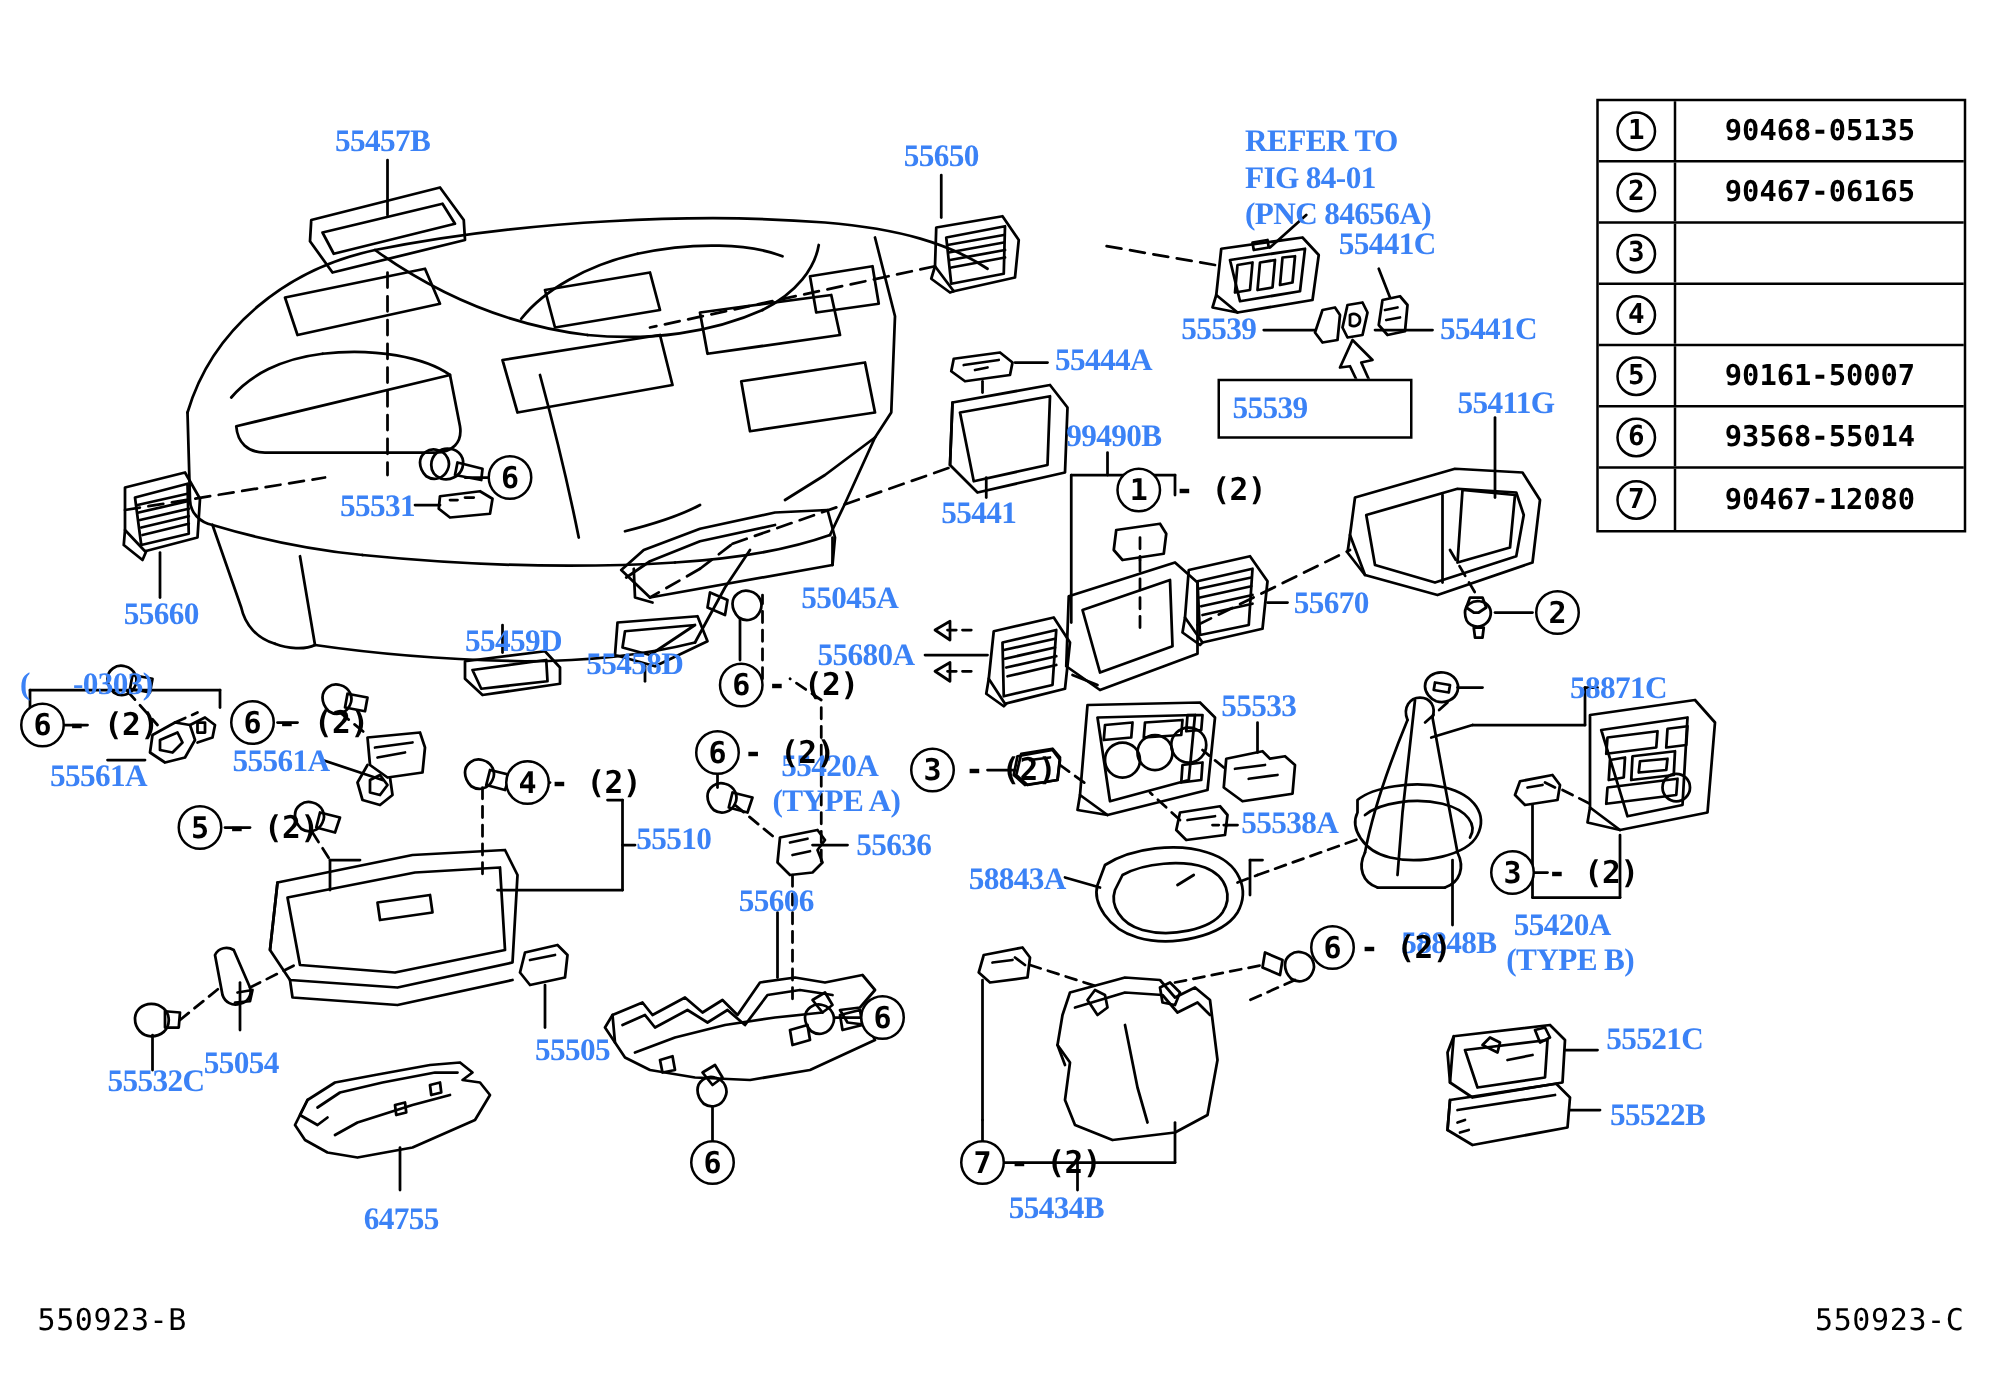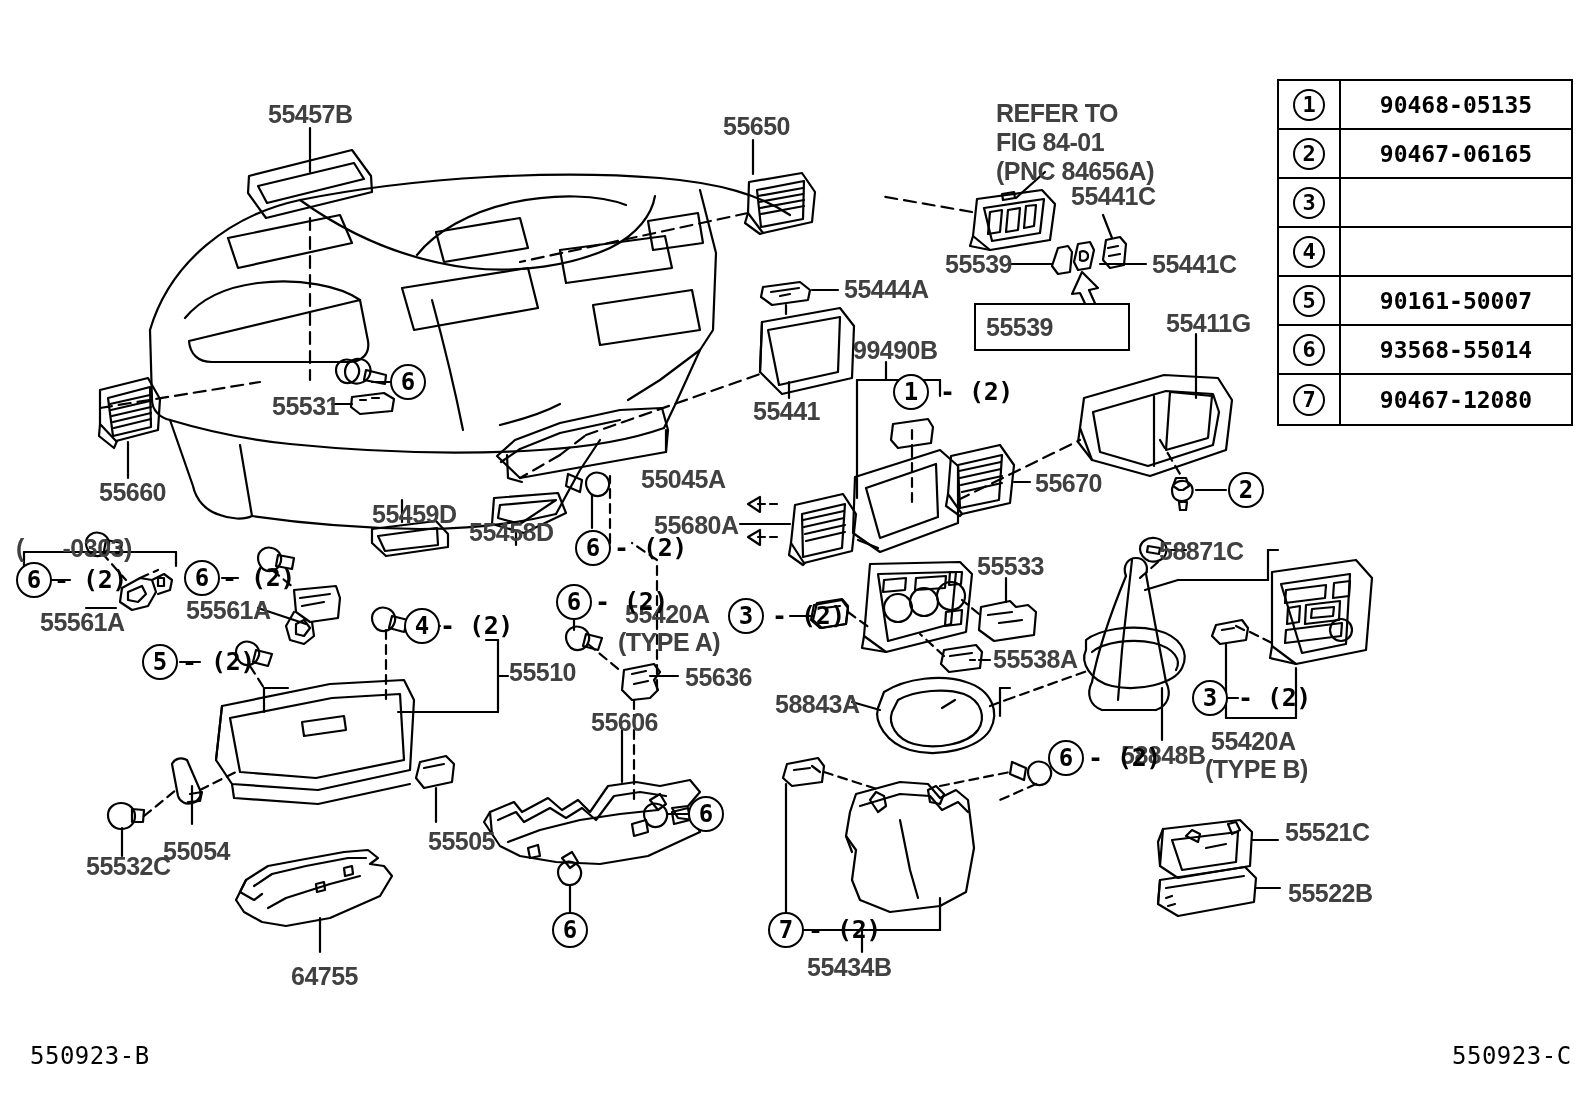--- a/index.html
+++ b/index.html
@@ -10,24 +10,24 @@
   #page {
     position: relative;
     width: 1592px;
     height: 1099px;
     background: #ffffff;
     font-family: "DejaVu Sans Mono", monospace;
     overflow: hidden;
   }
   .lbl {
     position: absolute;
-    font-family: Liberation Sans, sans-serif;
+    font-family: Liberation Serif, serif;
     font-size: 25px;
     font-weight: bold;
-    color: #404040;
+    color: #3b82f6;
     white-space: pre;
     letter-spacing: -0.5px;
     line-height: 1.12;
   }
   .qty {
     position: absolute;
     font-family: "DejaVu Sans Mono", monospace;
     font-size: 25px;
     font-weight: bold;
     color: #000;
@@ -685,21 +685,21 @@
   <div class="lbl" style="left:986px; top:313px;">55539</div>
 
   <div class="lbl" style="left:844px; top:275px;">55444A</div>
   <div class="lbl" style="left:753px; top:397px;">55441</div>
   <div class="lbl" style="left:853px; top:336px;">99490B</div>
   <div class="lbl" style="left:1166px; top:309px;">55411G</div>
   <div class="lbl" style="left:1035px; top:469px;">55670</div>
   <div class="lbl" style="left:654px; top:511px;">55680A</div>
   <div class="lbl" style="left:977px; top:552px;">55533</div>
   <div class="lbl" style="left:993px; top:645px;">55538A</div>
-  <div class="lbl" style="left:1159px; top:537px;">58871C</div>
+  <div class="lbl" style="left:1256px; top:537px;">58871C</div>
   <div class="lbl" style="left:1283px; top:303px;">58808B</div>
 
   <div class="lbl" style="left:272px; top:392px;">55531</div>
   <div class="lbl" style="left:99px; top:478px;">55660</div>
   <div class="lbl" style="left:372px; top:500px;">55459D</div>
   <div class="lbl" style="left:469px; top:518px;">55458D</div>
   <div class="lbl" style="left:641px; top:465px;">55045A</div>
 
   <div class="lbl" style="left:40px; top:608px;">55561A</div>
   <div class="lbl" style="left:186px; top:596px;">55561A</div>

